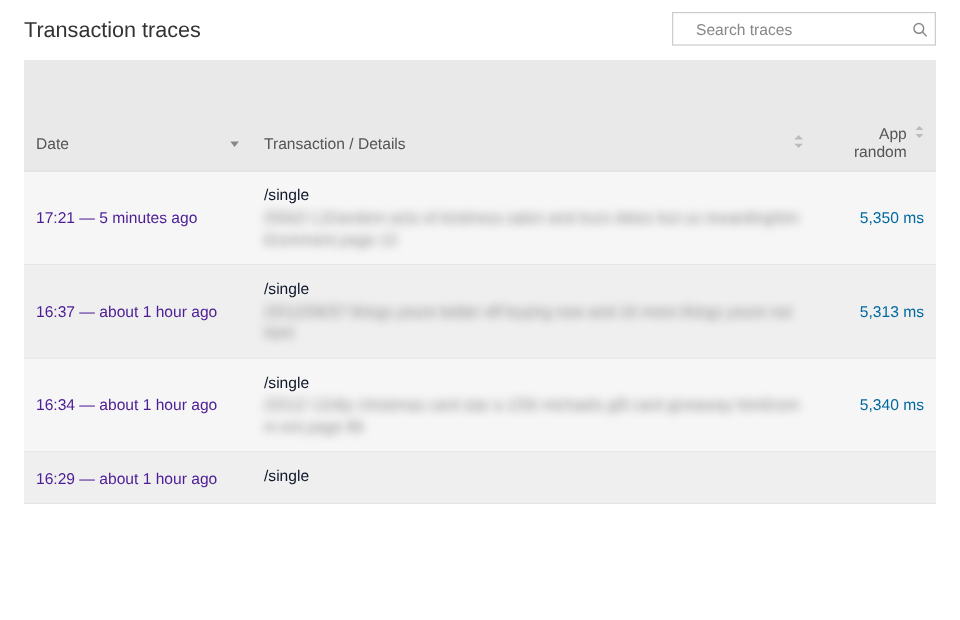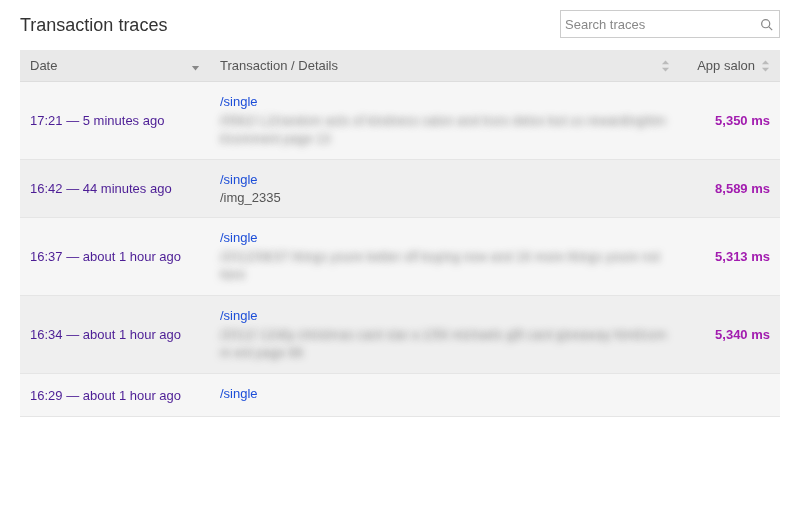--- a/index.html
+++ b/index.html
@@ -26,21 +26,21 @@
   .titles .sub {
     font-size: 13px;
     color: #888;
   }
   .search-box {
     display: flex;
     align-items: center;
     border: 1px solid #ccc;
     height: 28px;
     width: 220px;
-    padding: 0 6px 0 4px;
+    padding: 0 6px 0 19px;
   }
   .search-box input {
     border: none;
     outline: none;
     flex: 1;
     font-size: 13px;
     color: #555;
     background: transparent;
   }
   .search-box input::placeholder { color: #888; }
@@ -57,23 +57,23 @@
     text-align: left;
     font-weight: 400;
     color: #555;
     font-size: 13px;
     padding: 8px 10px;
     border-bottom: 1px solid #ddd;
   }
   thead th.app-col { text-align: right; }
   thead th .th-inner {
     display: flex;
-    align-items: center;
     justify-content: space-between;
     gap: 6px;
+    margin-top: 46px;
   }
   thead th.app-col .th-inner { justify-content: flex-end; }
   .sort-icon { width: 9px; height: 12px; }
   tbody tr:nth-child(odd)  td { background: #f6f6f6; }
   tbody tr:nth-child(even) td { background: #efefef; }
   tbody td {
     padding: 12px 10px;
     vertical-align: middle;
     border-bottom: 1px solid #e5e5e5;
   }
@@ -81,26 +81,25 @@
     color: #4c1d95;
     width: 190px;
     white-space: nowrap;
   }
   td.app-col {
     text-align: right;
     white-space: nowrap;
     width: 100px;
   }
   td.app-col a {
-    color: #a21caf;
+    color: #0369a1;
     text-decoration: none;
-    font-weight: bold;
   }
   .tx-name {
-    color: #1d4ed8;
+    color: #0f172a;
     text-decoration: none;
     display: inline-block;
     margin-bottom: 3px;
   }
   .detail-plain {
     color: #555;
     font-size: 13px;
   }
   .blur {
     color: transparent;
@@ -143,39 +142,34 @@
           <div class="th-inner">
             <span>Transaction / Details</span>
             <svg class="sort-icon" viewBox="0 0 10 12">
                 <path d="M5 0 L1 4 L9 4 Z" fill="#bbb"></path>
                 <path d="M5 12 L1 8 L9 8 Z" fill="#bbb"></path>
               </svg>
           </div>
         </th>
         <th class="app-col">
           <div class="th-inner">
-            <span>App salon</span>
+            <span>App random</span>
             <svg class="sort-icon" viewBox="0 0 10 12">
                 <path d="M5 0 L1 4 L9 4 Z" fill="#bbb"></path>
                 <path d="M5 12 L1 8 L9 8 Z" fill="#bbb"></path>
               </svg>
           </div>
         </th>
       </tr>
     </thead>
     <tbody id="rows-body">
         <tr>
           <td class="date-col">17:21 — 5 minutes ago</td>
           <td><a href="#" class="tx-name">/single</a><br><div class="blur">/0562/ L2/random acts of kindness salon and truro detox but us rewardinghtm l/comment page 13</div></td>
           <td class="app-col"><a href="#">5,350 ms</a></td>
-        </tr>
-        <tr>
-          <td class="date-col">16:42 — 44 minutes ago</td>
-          <td><a href="#" class="tx-name">/single</a><br><div class="detail-plain">/img_2335</div></td>
-          <td class="app-col"><a href="#">8,589 ms</a></td>
         </tr>
         <tr>
           <td class="date-col">16:37 — about 1 hour ago</td>
           <td><a href="#" class="tx-name">/single</a><br><div class="blur">/2012/08/37 things youre better off buying now and 16 more things youre not html</div></td>
           <td class="app-col"><a href="#">5,313 ms</a></td>
         </tr>
         <tr>
           <td class="date-col">16:34 — about 1 hour ago</td>
           <td><a href="#" class="tx-name">/single</a><br><div class="blur">/2012/ 12/diy christmas card star a 1/56 michaels gift card giveaway html/comm ent page 86</div></td>
           <td class="app-col"><a href="#">5,340 ms</a></td>

